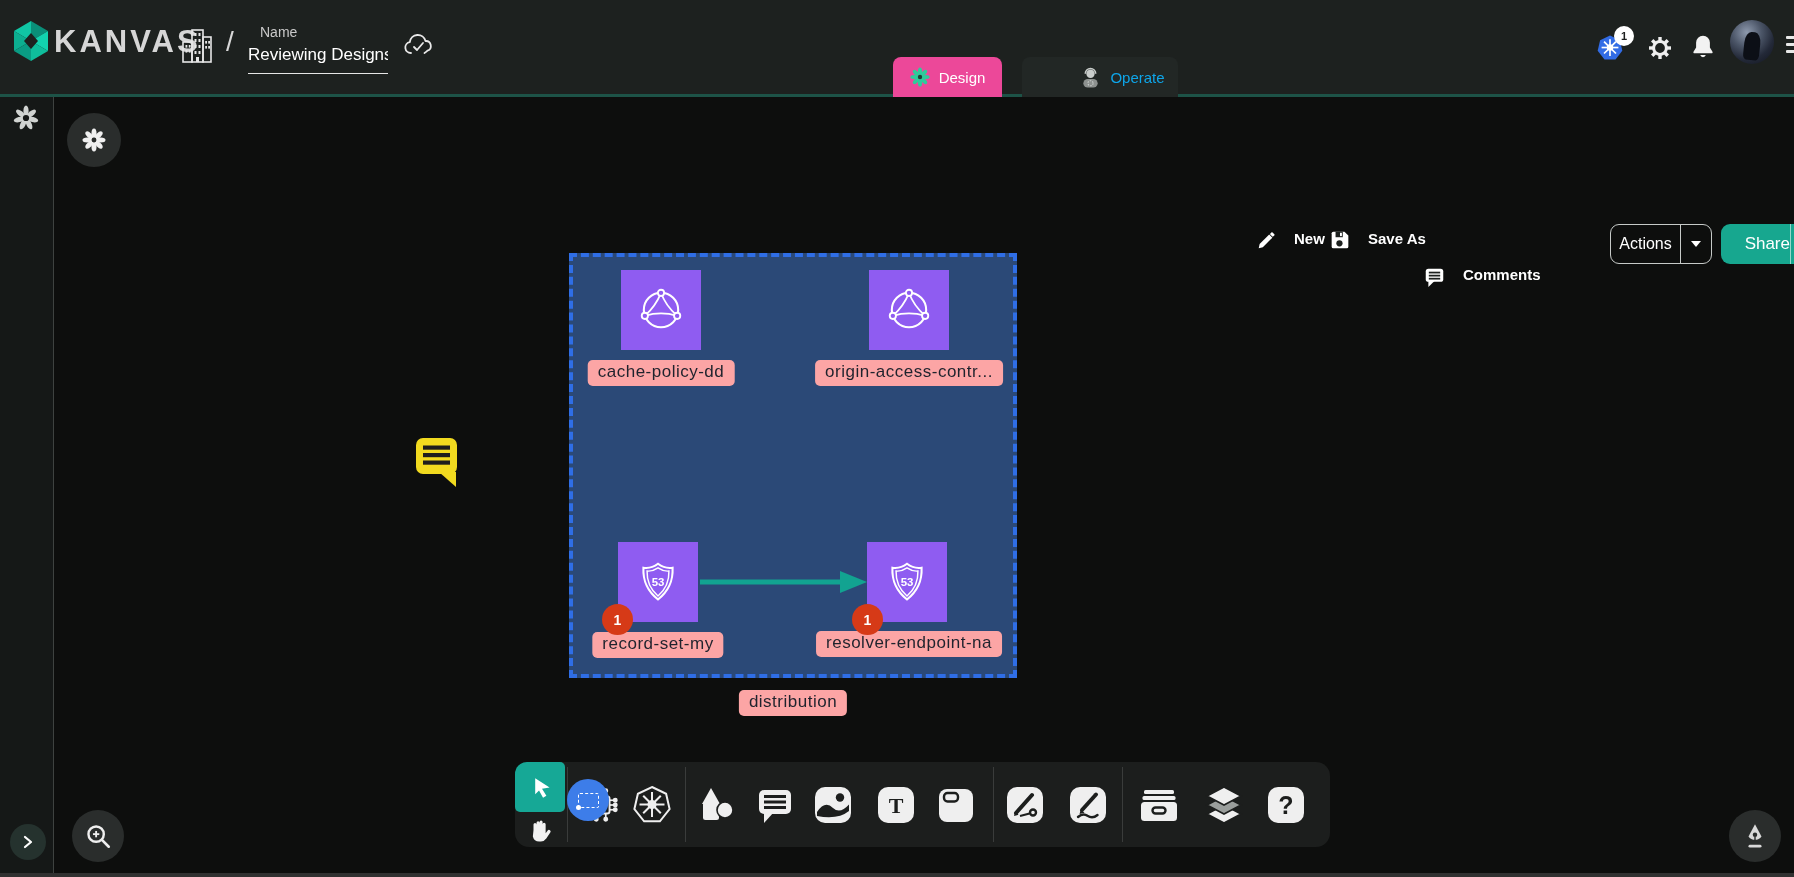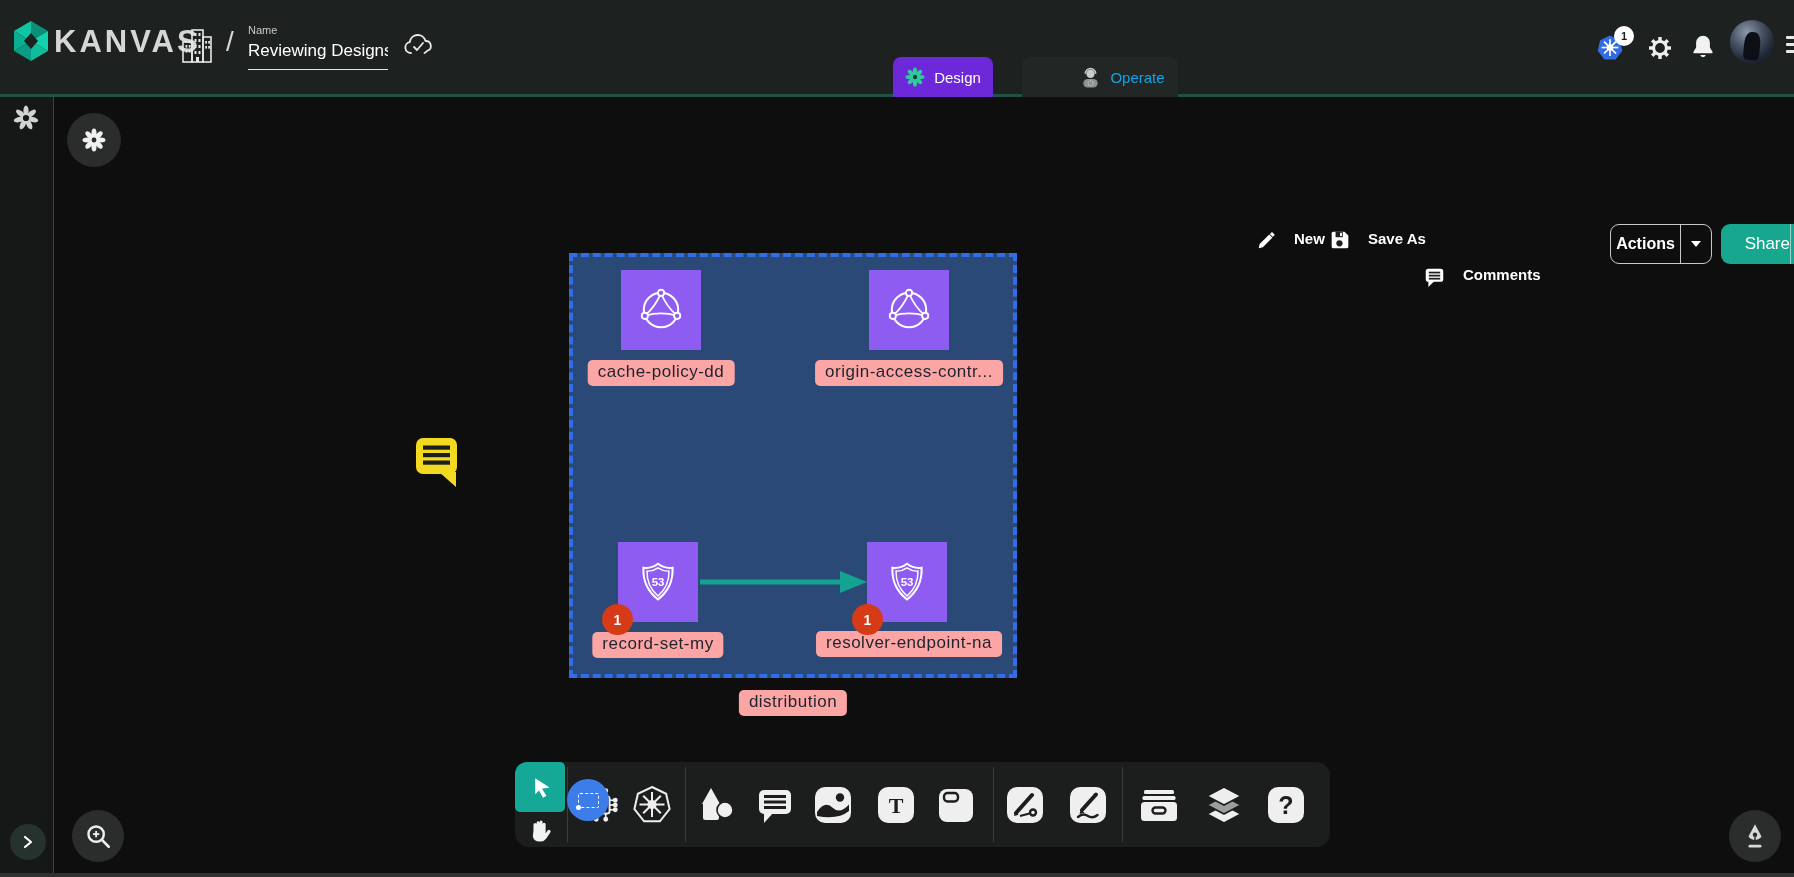--- a/index.html
+++ b/index.html
@@ -5,48 +5,48 @@
   html,body{margin:0;padding:0;background:#000;}
   .app{position:relative;width:1794px;height:877px;overflow:hidden;
        font-family:"Liberation Sans",sans-serif;background:#0d0e0d;color:#fff;}
   
   .header{position:absolute;left:0;top:0;width:1794px;height:94px;background:#1d211f;border-bottom:3px solid #1d5347;z-index:30;}
   .brand{position:absolute;left:54px;top:24px;font-size:31px;font-weight:800;letter-spacing:3px;color:#d6d6d6;}
   .logo-mark{position:absolute;left:12px;top:20px;}
   .building-icon{position:absolute;left:180px;top:27px;}
   .slash{position:absolute;left:226px;top:26px;font-size:28px;color:#d8d8d8;font-weight:300;}
   .name-group{position:absolute;left:248px;top:24px;}
-  .name-label{font-size:11px;color:#c9c9c9;margin-bottom:3px;}
+  .name-label{font-size:14px;color:#c9c9c9;margin-bottom:3px;margin-left:12px;}
   .name-input{background:transparent;border:none;border-bottom:1px solid #e6e6e6;color:#fff;
               font-size:17px;font-family:"Liberation Sans",sans-serif;width:140px;padding:2px 0 8px 0;outline:none;}
   .cloud-icon{position:absolute;left:402px;top:32px;}
   .tab{position:absolute;top:57px;height:40px;display:flex;align-items:center;gap:9px;justify-content:center;
        border-radius:8px 8px 0 0;font-size:15px;cursor:pointer;}
-  .tab-design{left:893px;width:100px;background:#6d28d9;color:#fff;}
+  .tab-design{left:893px;width:109px;background:#ec4899;color:#fff;}
   .tab-operate{left:1022px;width:111px;background:#222725;color:#0ea5e9;padding-left:45px;}
   .k8s-wrap{position:absolute;left:1596px;top:34px;}
   .count-badge{position:absolute;left:1614px;top:26px;width:20px;height:20px;border-radius:50%;
                background:#fff;color:#1d1f1e;font-size:11px;font-weight:bold;display:flex;align-items:center;justify-content:center;}
   .gear-icon{position:absolute;left:1646px;top:34px;}
   .bell-icon{position:absolute;left:1690px;top:33px;}
   .avatar{position:absolute;left:1730px;top:20px;width:44px;height:44px;border-radius:50%;
           background:radial-gradient(circle at 38% 28%,#8d99ad 0%,#4c5668 35%,#232938 65%,#10131c 100%);}
   .avatar::after{content:"";position:absolute;left:14px;top:12px;width:16px;height:28px;border-radius:40% 40% 20% 20%;
           background:#0c0f16;transform:rotate(6deg);}
   .burger{position:absolute;left:1786px;top:36px;width:12px;display:flex;flex-direction:column;gap:4px;}
   .burger span{display:block;height:3px;background:#e8e8e8;border-radius:1px;}
   
   .sidebar{position:absolute;left:0;top:97px;width:53px;height:780px;background:#151817;border-right:1px solid #3e4240;z-index:20;}
   .canvas{position:absolute;left:54px;top:97px;right:0;bottom:0;background:#0d0e0d;}
   .float-circle{position:absolute;border-radius:50%;background:#2a2d2c;display:flex;align-items:center;justify-content:center;}
   
   .act-item{position:absolute;top:133px;height:28px;display:flex;align-items:flex-start;gap:18px;font-size:15px;font-weight:600;color:#fff;cursor:pointer;}
   .actions-btn{position:absolute;left:1556px;top:127px;width:102px;height:40px;border:1.5px solid #c6cac8;border-radius:9px;
                display:flex;align-items:center;box-sizing:border-box;cursor:pointer;background:transparent;}
-  .actions-btn .lbl{flex:1;text-align:center;font-size:16px;color:#fff;font-weight:bold;}
+  .actions-btn .lbl{flex:1;text-align:center;font-size:16px;color:#fff;}
   .actions-btn .chev{width:30px;border-left:1px solid #c6cac8;align-self:stretch;display:flex;align-items:center;justify-content:center;font-size:11px;color:#fff;}
   .share-btn{position:absolute;left:1667px;top:127px;width:110px;height:40px;background:#17a78f;border-radius:9px;
              display:flex;align-items:center;cursor:pointer;}
   .share-btn .lbl{flex:1;text-align:right;font-size:17px;font-weight:400;color:#fff;}
   .share-btn .link{width:40px;border-left:1px solid rgba(255,255,255,.55);align-self:stretch;display:flex;align-items:center;justify-content:center;}
   
   .sel-group{position:absolute;left:515px;top:156px;width:448px;height:425px;background:#2b4977;border:4px dashed #2f6ee6;box-sizing:border-box;}
   .node{position:absolute;width:80px;height:80px;background:#8f5cf1;display:flex;align-items:center;justify-content:center;}
   .pill{position:absolute;transform:translateX(-50%);background:#fca5a5;color:#1f232d;font-size:17px;
         padding:2px 10px 4px 10px;border-radius:5px;white-space:nowrap;letter-spacing:.5px;}

